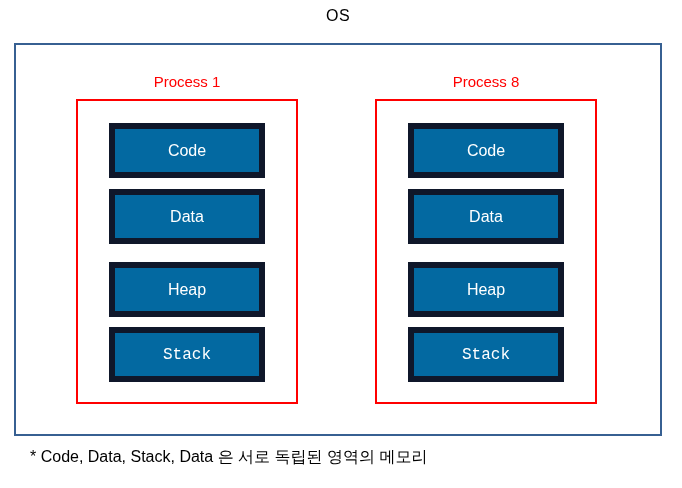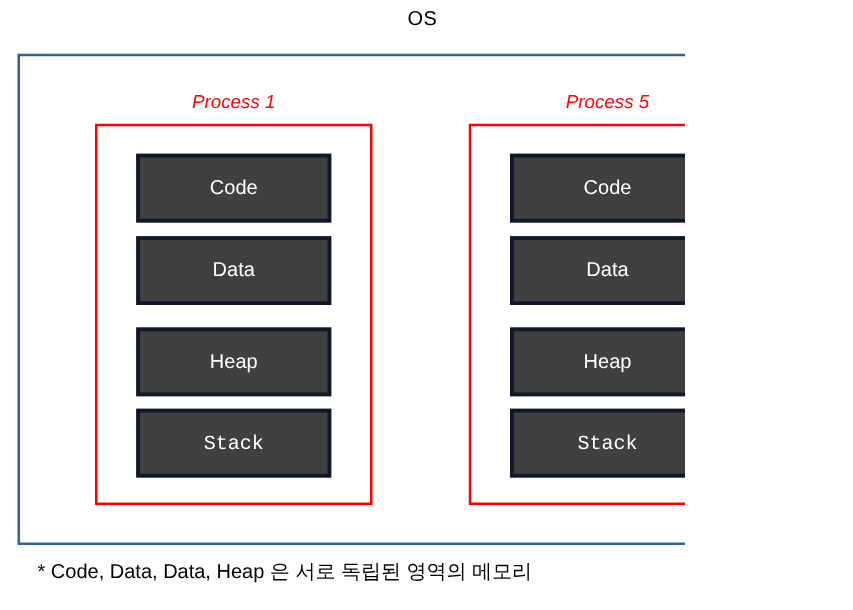--- a/index.html
+++ b/index.html
@@ -3,21 +3,21 @@
 <meta charset="utf-8">
 <style>
   html, body {
     margin: 0;
     padding: 0;
     background: #ffffff;
     font-family: "Liberation Sans", sans-serif;
   }
   .canvas {
     position: relative;
-    width: 548px;
+    width: 682px;
     height: 488px;
     background: #ffffff;
     overflow: hidden;
   }
   .os-title {
     position: absolute;
     left: 14px;
     top: 7px;
     width: 648px;
     text-align: center;
@@ -35,43 +35,42 @@
     box-sizing: border-box;
     background: #ffffff;
   }
   .process-label {
     position: absolute;
     top: 73px;
     width: 222px;
     text-align: center;
     font-size: 15px;
     color: #ff0000;
-    font-style: italic;
   }
   .process-label.p1 { left: 76px; }
   .process-label.p2 { left: 375px; }
   .process-box {
     position: absolute;
     top: 99px;
     width: 222px;
     height: 305px;
     border: 2px solid #ff0000;
     box-sizing: border-box;
     background: #ffffff;
   }
   .process-box.p1 { left: 76px; }
   .process-box.p2 { left: 375px; }
   .mem-block {
     position: absolute;
     left: 50%;
     transform: translateX(-50%);
     width: 156px;
     height: 55px;
-    background: #404040;
-    border: 3px solid #0f172a;
+    background: #0369a1;
+    border: 6px solid #0f172a;
     box-sizing: border-box;
     display: flex;
     align-items: center;
     justify-content: center;
     color: #ffffff;
     font-size: 16px;
   }
   .mem-block.b0 { top: 22px; }
   .mem-block.b1 { top: 88px; }
   .mem-block.b2 { top: 161px; text-align: center; }
@@ -88,31 +87,31 @@
 <body>
 
 <div class="canvas">
 
   <div class="os-title">OS</div>
 
   <div class="os-box"></div>
 
   <div class="process-label p1">Process 1</div>
 
-  <div class="process-label p2">Process 5</div>
+  <div class="process-label p2">Process 8</div>
 
   <div class="process-box p1">
     <div class="mem-block b0">Code</div>
     <div class="mem-block b1">Data</div>
     <div class="mem-block b2">Heap</div>
     <div class="mem-block b3">Stack</div>
   </div>
 
   <div class="process-box p2">
     <div class="mem-block b0">Code</div>
     <div class="mem-block b1">Data</div>
     <div class="mem-block b2">Heap</div>
     <div class="mem-block b3">Stack</div>
   </div>
 
-  <div class="footnote">* Code, Data, Data, Heap 은 서로 독립된 영역의 메모리</div>
+  <div class="footnote">* Code, Data, Stack, Data 은 서로 독립된 영역의 메모리</div>
 
 </div>
 
 </body></html>

